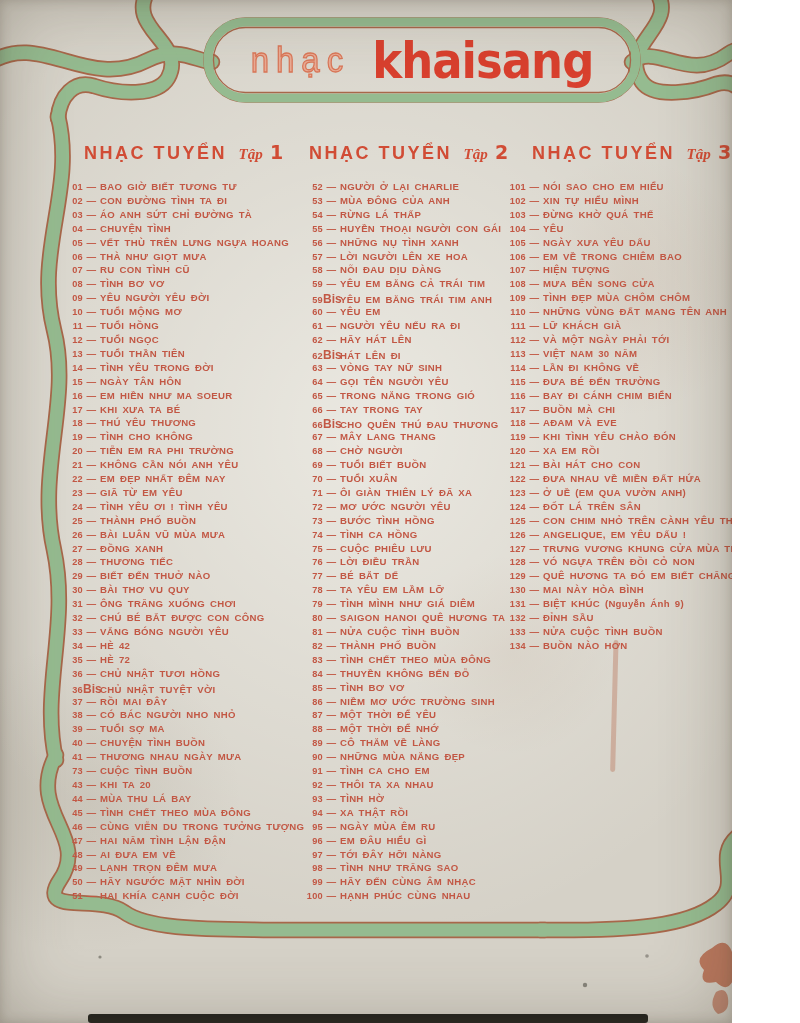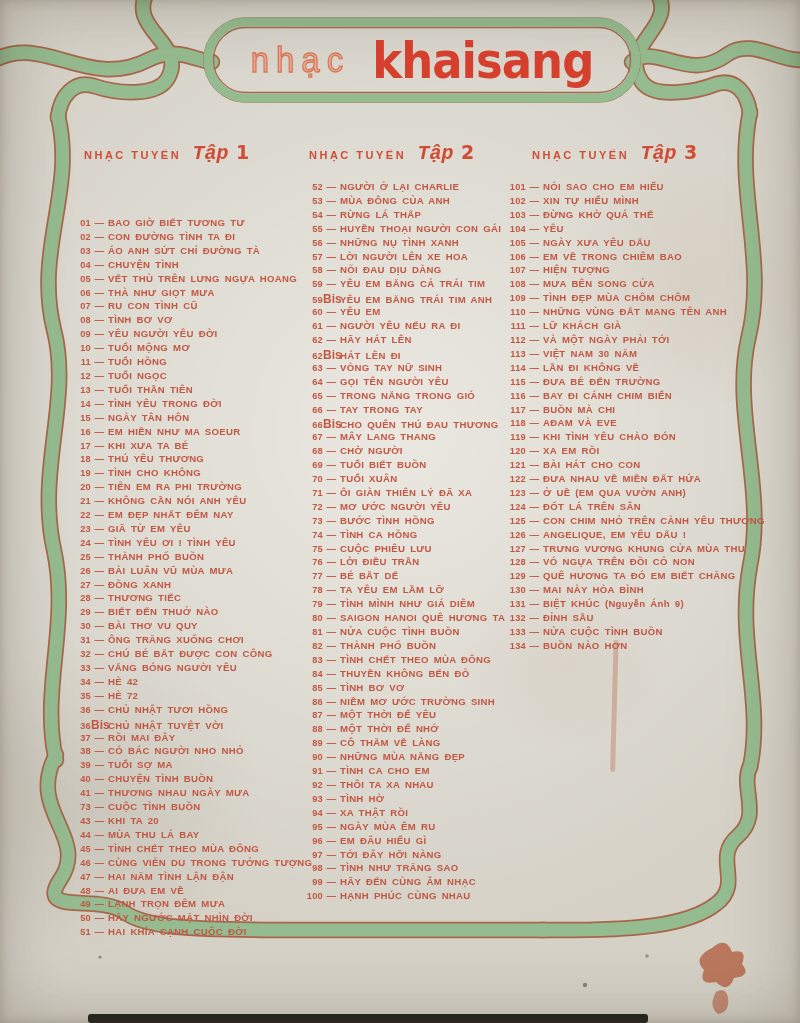--- a/index.html
+++ b/index.html
@@ -1,17 +1,17 @@
 <!DOCTYPE html>
 <html><head>
 <meta charset="utf-8">
 <style>
   html,body{margin:0;padding:0;}
   .page{
-    position:relative;width:800px;height:1023px;overflow:hidden;
+    position:relative;width:732px;height:1023px;overflow:hidden;
     font-family:"Liberation Sans",sans-serif;
     background:
       radial-gradient(90% 70% at 50% 42%, rgba(255,255,250,0.50), rgba(255,255,250,0) 72%),
       radial-gradient(24% 18% at 86% 28%, rgba(160,120,90,0.14), transparent 70%),
       radial-gradient(30% 22% at 12% 78%, rgba(110,100,80,0.12), transparent 70%),
       radial-gradient(20% 14% at 70% 64%, rgba(150,110,80,0.10), transparent 70%),
       #d5d1c7;
   }
   .page::after{
     content:"";position:absolute;inset:0;pointer-events:none;
@@ -32,25 +32,25 @@
     font-size:45px;font-weight:800;color:#d8402e;letter-spacing:-1px;
     transform:scaleY(1.10);
   }
   .address{
     position:absolute;left:180px;top:104px;width:480px;text-align:center;
     color:#c94a33;font-weight:700;font-size:13.5px;letter-spacing:1.5px;word-spacing:9px;
     white-space:nowrap;
   }
   .col-header{position:absolute;top:141px;color:#d14c35;white-space:nowrap;}
   .col-header.h1{left:84px;} .col-header.h2{left:309px;} .col-header.h3{left:532px;}
-  .col-header .nt{font-weight:700;font-size:11px;letter-spacing:2.5px;}
-  .col-header .tap{font-family:Liberation Mono, monospace;font-style:italic;font-weight:600;font-size:20px;margin-left:7px;}
+  .col-header .nt{font-weight:700;font-size:18px;letter-spacing:2.5px;}
+  .col-header .tap{font-family:Liberation Serif, serif;font-style:italic;font-weight:600;font-size:15px;margin-left:7px;}
   .col-header .tapnum{font-family:"DejaVu Sans",sans-serif;font-weight:800;font-size:19px;margin-left:3px;}
   .song-col{position:absolute;top:181px;}
-  .song-col.c1{left:70px;width:230px;margin-top:36px;}
+  .song-col.c1{left:62px;width:230px;}
   .song-col.c2{left:302px;width:241px;}
   .song-col.c3{left:505px;width:254px;}
   .song-row{
     display:flex;align-items:baseline;height:13.92px;
     color:#c25744;font-weight:700;font-size:9.6px;
     letter-spacing:0.3px;word-spacing:2px;white-space:nowrap;
   }
   .song-row .num{width:21px;text-align:right;flex:none;font-size:9.2px;}
   .song-row .sep{width:17px;text-align:center;flex:none;}
   .song-row .sep.bis{font-size:12px;letter-spacing:0;}

